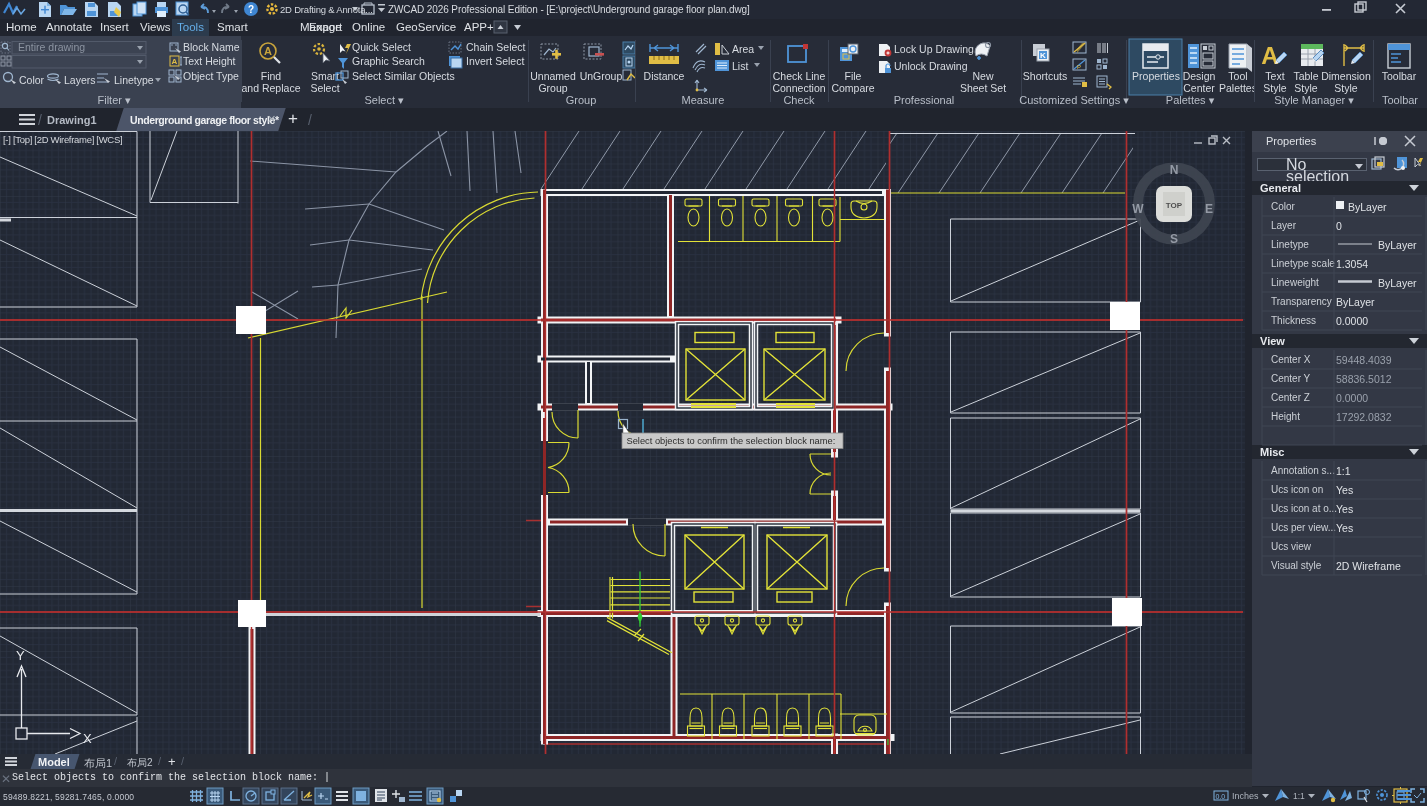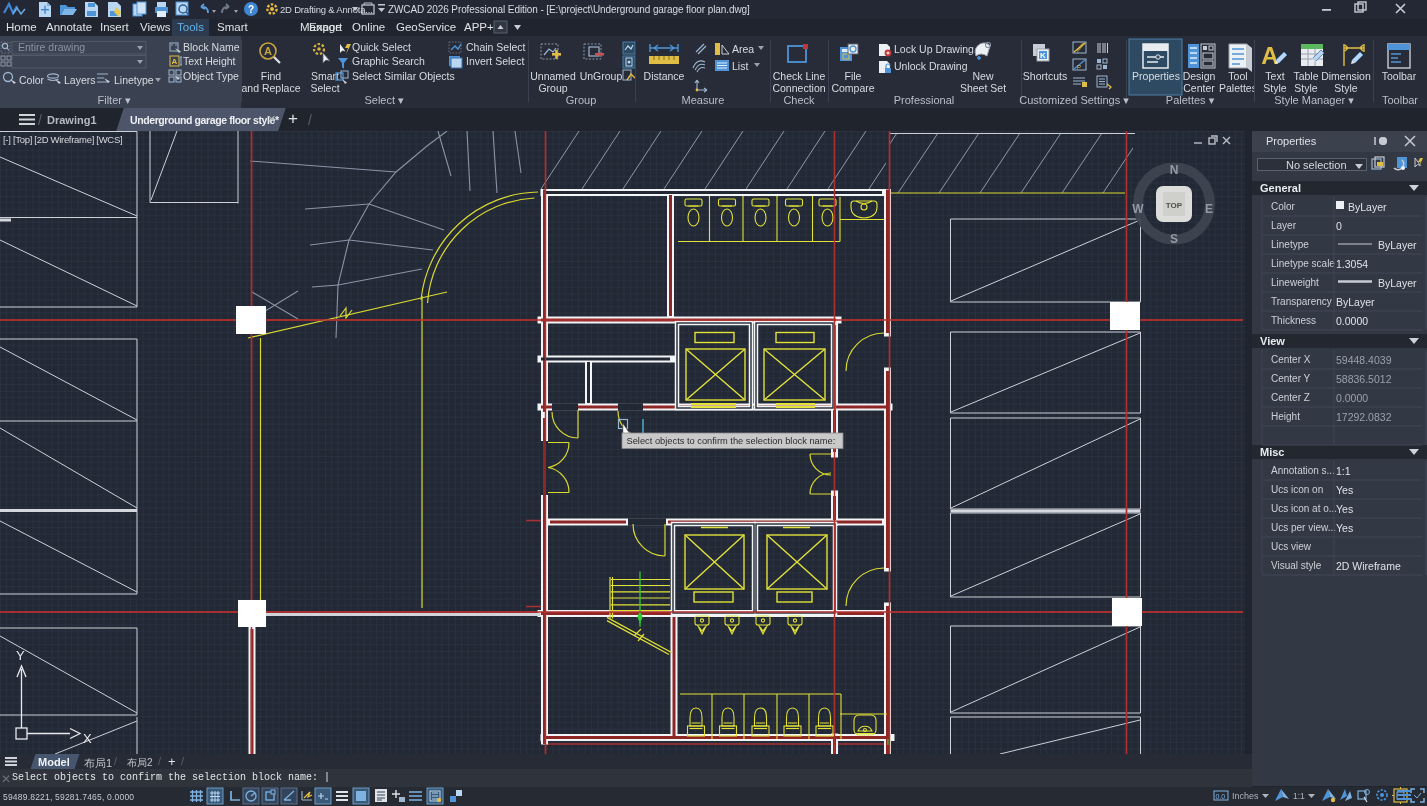--- a/index.html
+++ b/index.html
@@ -752,21 +752,21 @@
  <div class="abs" style="left:14px;top:4px;font-size:11px;color:#dde0e5;">Properties</div>
  <svg width="60" height="21" style="position:absolute;right:0;top:0">
         <path d="M8 6 v8 M12 10 a4 4 0 1 0 8 0 a4 4 0 1 0 -8 0" fill="#c6cad2" stroke="none"></path>
         <circle cx="16" cy="10" r="4" fill="#c6cad2"></circle>
         <path d="M8 6 v8" stroke="#c6cad2" stroke-width="1.5"></path>
         <path d="M38 5 l10 10 M48 5 l-10 10" stroke="#c6cad2" stroke-width="1.5"></path>
       </svg>
 </div>
 
 <div class="abs" style="left:5px;top:27px;width:110px;height:13px;background:#2b303a;border:1px solid #5a6270;">
- <div class="abs" style="left:5px;top:0px;font-size:11px;color:#d5d9df;line-height:12px;padding-left:23px;">No selection</div>
+ <div class="abs" style="left:5px;top:0px;font-size:16px;color:#d5d9df;line-height:12px;padding-left:23px;">No selection</div>
  <svg width="12" height="12" style="position:absolute;right:1px;top:1px">
         <path d="M2 4 l8 0 l-4 5 z" fill="#c6cad2"></path>
       </svg>
 </div>
 <svg width="58" height="18" style="position:absolute;left:118px;top:25px">
  <rect x="2" y="3" width="9" height="10" fill="none" stroke="#9fb6cf" stroke-width="1.2"></rect>
       <rect x="5" y="1" width="9" height="10" fill="none" stroke="#c8cdd5" stroke-width="1.2"></rect>
       <rect x="7" y="6" width="6" height="4" fill="#e0bd45"></rect>
  <rect x="27" y="1" width="10" height="11" fill="#4f94d8"></rect>
       <path d="M24 12 a5 5 0 1 0 8 -8" fill="none" stroke="#c8cdd5" stroke-width="1.5"></path>

